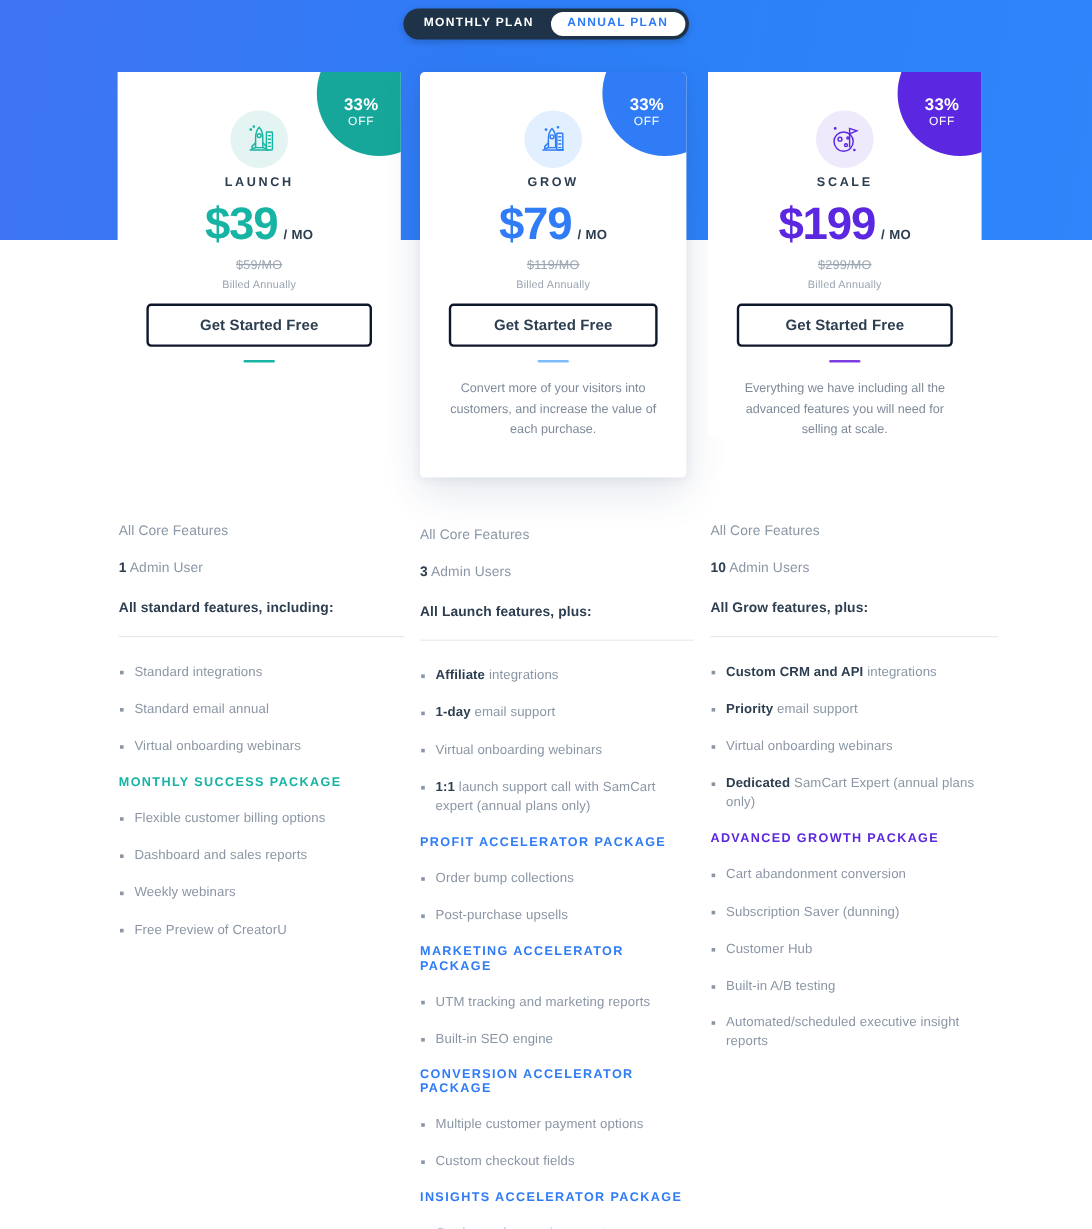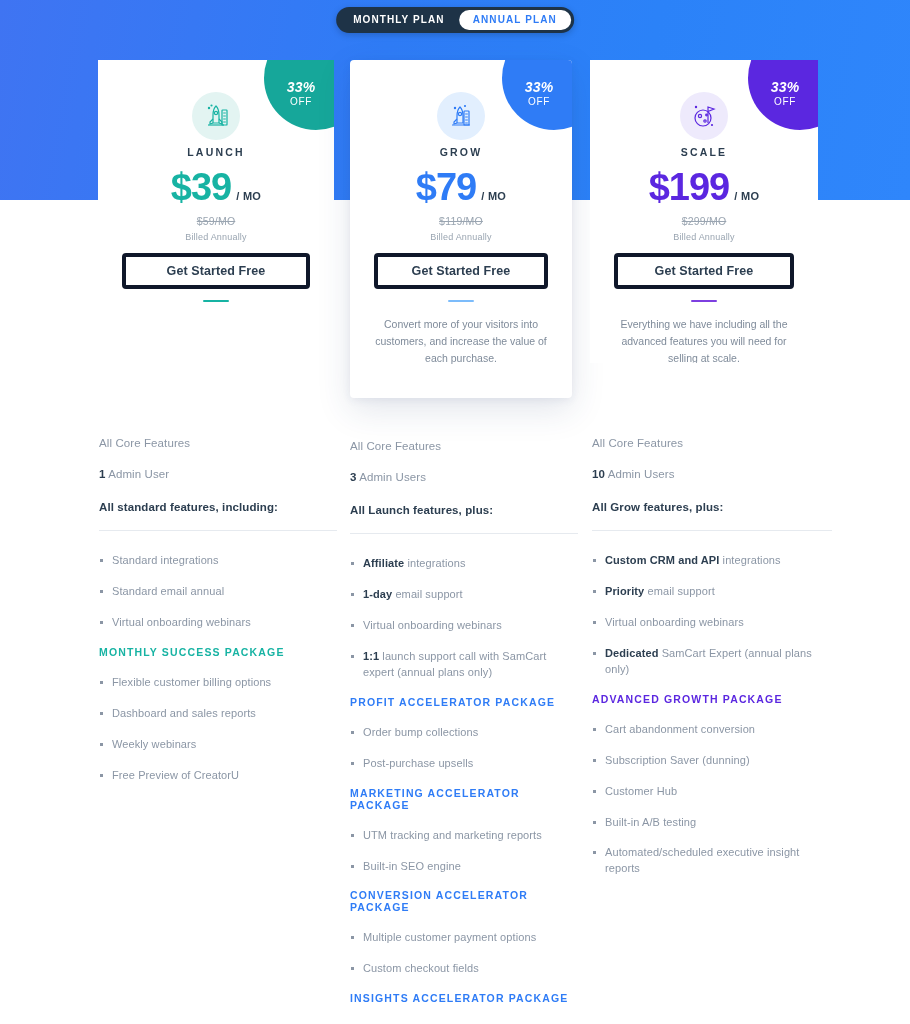--- a/index.html
+++ b/index.html
@@ -87,21 +87,21 @@
     border-radius: 50%;
     display: flex;
     flex-direction: column;
     align-items: center;
     justify-content: center;
     padding-right: 30px;
     padding-bottom: 2px;
     padding-top: 34px;
     color: #ffffff;
   }
-  .badge .pct { font-size: 14px; font-weight: bold; line-height: 1; letter-spacing: .2px; font-style: italic; }
+  .badge .pct { font-size: 14px; font-weight: bold; line-height: 1; letter-spacing: .2px; }
   .badge .off { font-size: 10px; font-weight: normal; line-height: 1.5; letter-spacing: .6px; }
   .badge.teal   { background: #16a79a; }
   .badge.blue   { background: #2f7cf6; }
   .badge.purple { background: #5b27e0; }
 
   .icon-circle {
     position: absolute;
     left: 50%;
     transform: translateX(-50%);
     top: 32px;
@@ -167,21 +167,21 @@
     font-size: 9px;
     color: #9aa5b1;
     letter-spacing: .2px;
   }
 
   .cta {
     position: absolute;
     left: 24px; right: 24px;
     top: 193px;
     height: 36px;
-    border: 4px solid #0f172a;
+    border: 2px solid #0f172a;
     border-radius: 4px;
     background: #ffffff;
     color: #2c3e50;
     font-size: 12.5px;
     font-weight: bold;
     letter-spacing: .1px;
     cursor: pointer;
     font-family: "Liberation Sans", sans-serif;
   }
   .accent-line {

